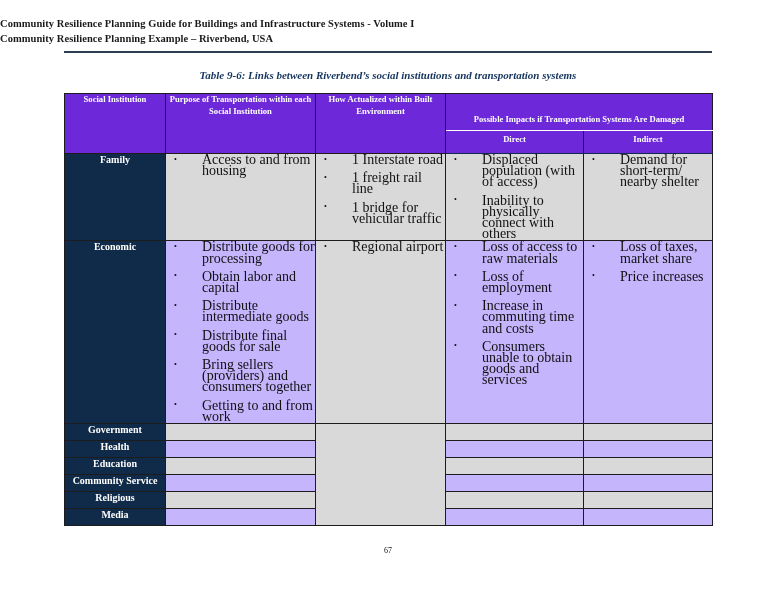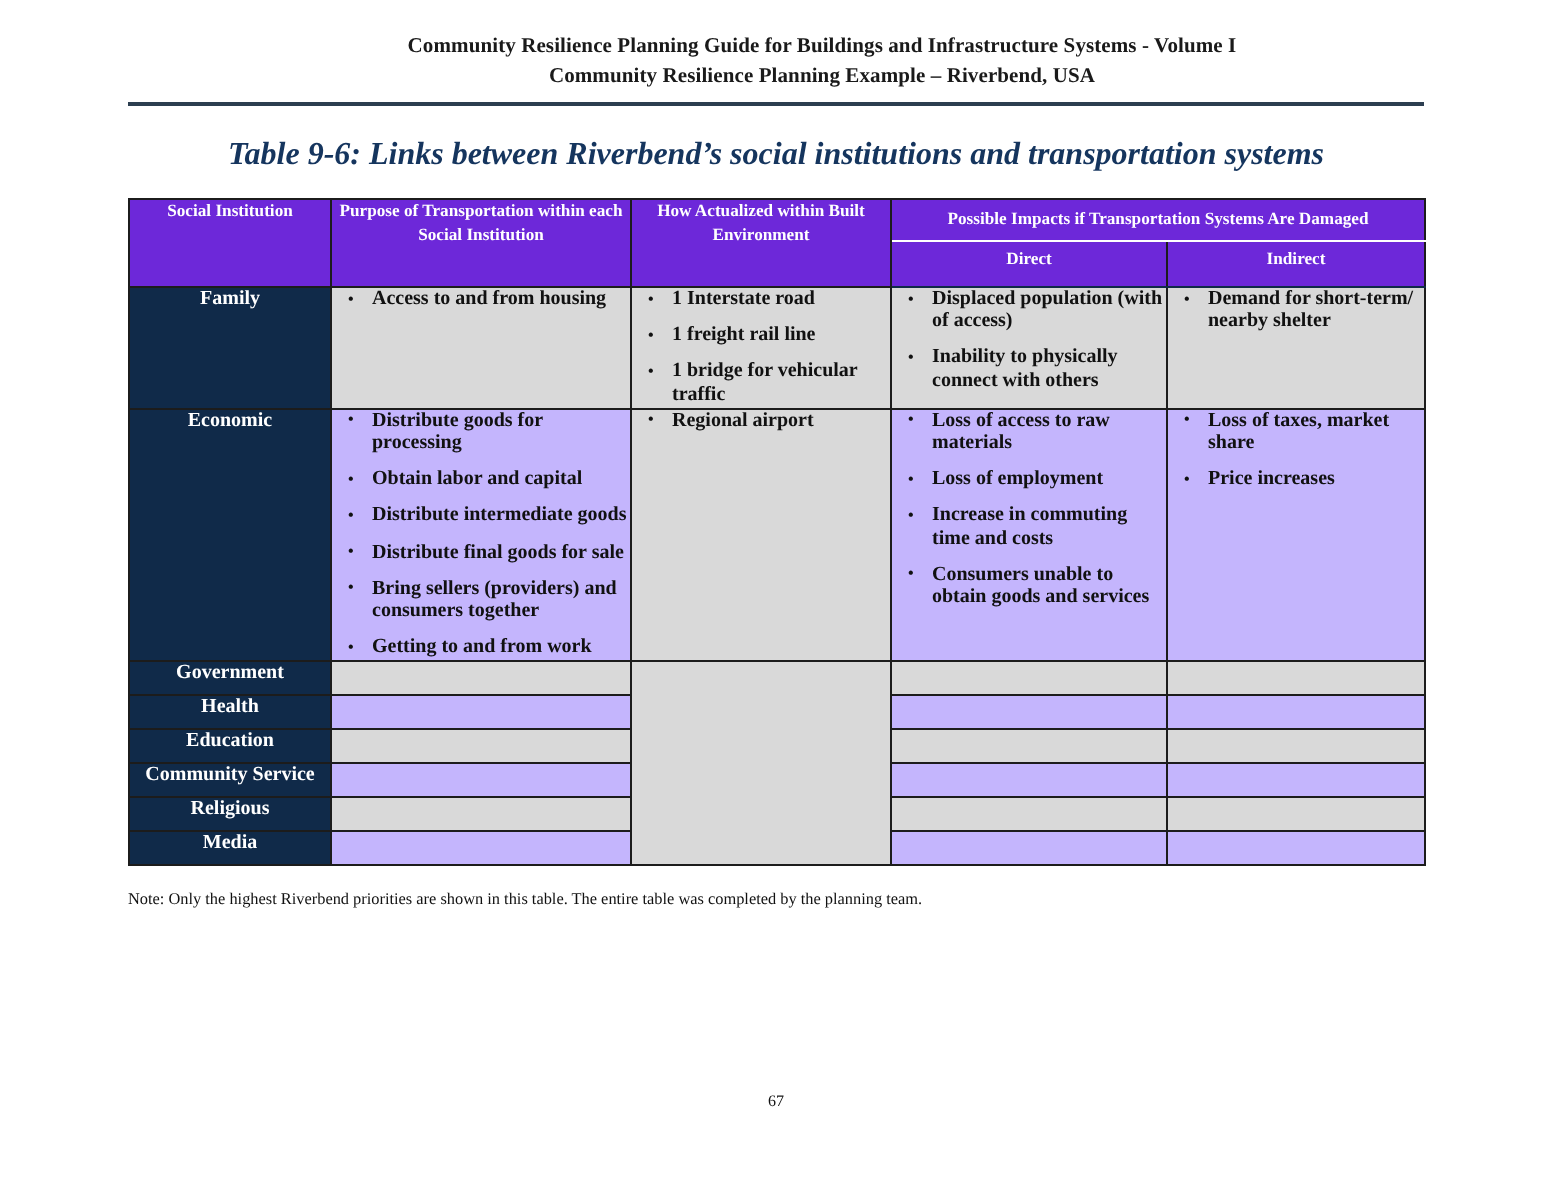--- a/index.html
+++ b/index.html
@@ -18,22 +18,20 @@
   .page {
     position: relative;
     width: 776px;
     height: 600px;
     box-sizing: border-box;
   }
 
   
   .doc-header {
     padding-top: 17px;
-    text-align: center;
-    padding-left: 46px;
   }
   .doc-header .line {
     font-weight: bold;
     font-size: 10.5px;
     letter-spacing: 0.05px;
     color: #1a1a1a;
     line-height: 14.5px;
   }
   .header-rule {
     margin: 5px 64px 0 64px;
@@ -41,21 +39,21 @@
     border-top: 2px solid #2c3e50;
     height: 0;
   }
 
   
   .table-caption {
     margin-top: 16px;
     text-align: center;
     font-style: italic;
     font-weight: bold;
-    font-size: 16px;
+    font-size: 11px;
     color: #15355e;
   }
 
   
   .table-wrap {
     margin: 12px 0 0 64px;
     width: 648px;
   }
   table.t96 {
     border-collapse: collapse;
@@ -84,21 +82,21 @@
     vertical-align: middle;
     font-size: 8.6px;
     line-height: 11.5px;
     padding: 4px 5px;
     border-color: #102a49;
     border-bottom-color: #ffffff;
   }
   .hd.tall { height: 36px; }
   .hd.span-head {
     border-bottom: 1.5px solid #ffffff;
-    padding: 4px 5px 3px 5px;
+    padding: 20px 5px 3px 5px;
     height: 13px;
   }
   .hd.sub {
     height: 16px;
     padding: 3px 5px;
     border-bottom-color: #102a49;
   }
   .hd.left-col { border-left-color: #1c1c1c; }
 
   
@@ -127,26 +125,25 @@
   }
 
   
   ul.bl {
     margin: 0;
     padding: 0;
     list-style: none;
   }
   ul.bl li {
     position: relative;
-    padding-left: 20px;
+    padding-left: 36px;
     margin: 0 0 7px 0;
     line-height: 11.2px;
-    font-size: 10px;
+    font-size: 14px;
     color: #111111;
-    font-weight: bold;
   }
   ul.bl li:last-child { margin-bottom: 1px; }
   ul.bl li::before {
     content: "\2022";
     position: absolute;
     left: 8px;
     top: -0.5px;
     font-size: 8px;
     color: #111111;
   }
@@ -299,17 +296,16 @@
           <tr>
             <th class="rowlabel last">Media</th>
             <td class="cell empty-row"></td>
             <td class="cell empty-row"></td>
             <td class="cell empty-row"></td>
           </tr>
         </tbody>
     </table>
   </div>
 
-  <div class="note">Note: Only the highest Riverbend priorities are shown in this table. The entire table was completed by the planning team.</div>
 
   <div class="page-number">67</div>
 
 </div>
 
 </body></html>

